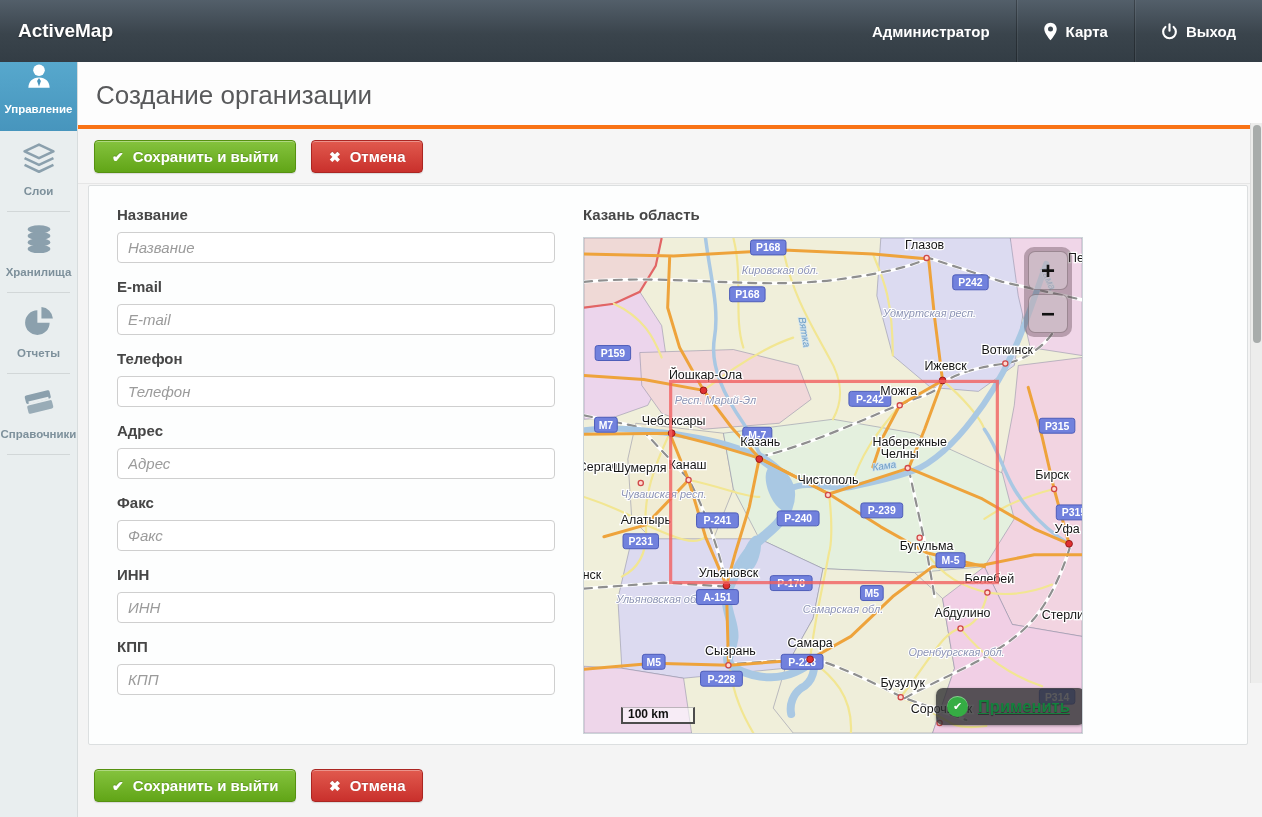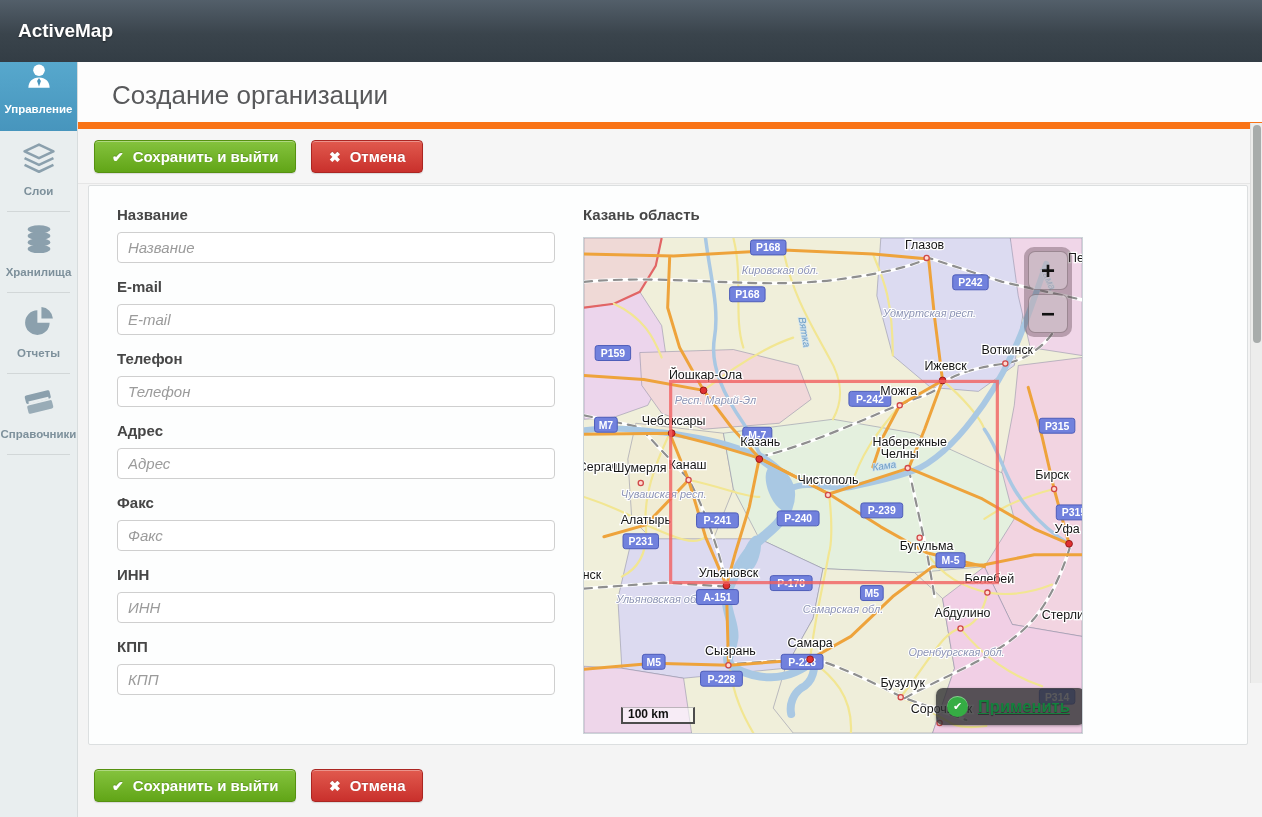--- a/index.html
+++ b/index.html
@@ -2,40 +2,40 @@
 <html><head>
 <meta charset="utf-8">
 <style>
   * { margin:0; padding:0; box-sizing:border-box; }
   html,body { background:#dfe3e4; }
   body { font-family:"Liberation Sans", sans-serif; }
   .app { position:relative; width:1262px; height:817px; background:#f4f4f4; overflow:hidden; }
 
   
   .topbar { position:absolute; top:0; left:0; width:100%; height:62px;
-    background:linear-gradient(#535f6a,#3a444c 55%,#333d45); display:flex; align-items:center; }
+    background:linear-gradient(#535f6a,#3a444c 55%,#333d45); display:flex; align-items:center;justify-content:center; }
   .brand { color:#fff; font-size:19px; font-weight:bold; padding-left:18px; text-shadow:0 1px 2px rgba(0,0,0,.5); }
   .top-right { margin-left:auto; display:flex; align-items:stretch; height:100%; }
   .top-item { display:flex; align-items:center; gap:8px; color:#fff; font-size:15px; font-weight:bold;
     padding:0 26px; cursor:pointer; border-left:1px solid rgba(0,0,0,.28); box-shadow:inset 1px 0 0 rgba(255,255,255,.07); }
   .top-item:first-child { border-left:none; box-shadow:none; }
   .top-item svg { display:block; }
 
   
   .sidebar { position:absolute; top:62px; left:0; width:78px; bottom:0; background:#e9eeef; border-right:1px solid #d7dcdd; }
   .side-item { width:100%; text-align:center; padding-top:11px; height:81px; color:#8ba0ad; cursor:pointer; position:relative; }
   .side-item .lbl { display:block; font-size:11.5px; font-weight:bold; color:#7d909b; margin-top:5px; }
   .side-item:not(.active)::after { content:""; position:absolute; left:7px; right:7px; bottom:0; height:1px; background:#d2d7d8; }
   .side-item.active { height:69px; padding-top:0; background:linear-gradient(#57a8cd,#4795bd); color:#fff; }
   .side-item.active .lbl { color:#fff; }
   .side-item svg { display:inline-block; }
 
   
   .main { position:absolute; left:78px; top:62px; right:0; bottom:0; background:#f4f4f4; }
-  .title-bar { height:67px; background:#fdfdfd; border-bottom:7px solid #f97316;padding-left:16px; }
+  .title-bar { height:67px; background:#fdfdfd; border-bottom:4px solid #f97316; }
   .title-bar h1 { font-size:26px; font-weight:400; color:#58595b; line-height:66px; padding-left:18px; }
   .toolbar { height:55px; background:#f6f6f6; border-bottom:1px solid #e6e6e6; padding:11px 0 0 16px; }
 
   .btn { display:inline-flex; align-items:center; height:33px; border-radius:4px; color:#fff;
     font-size:15px; font-weight:bold; padding:0 17px; cursor:pointer; border:1px solid transparent;
     box-shadow:inset 0 1px 0 rgba(255,255,255,.35), 0 1px 1px rgba(0,0,0,.12); text-shadow:0 -1px 0 rgba(0,0,0,.18); margin-right:10px; }
   .btn .ic { font-size:14px; margin-right:9px; }
   .btn-green { background:linear-gradient(#85c33e,#61a517); border-color:#569110; }
   .btn-red { background:linear-gradient(#e15a4e,#c9302c); border-color:#ab2622; }
 
@@ -80,20 +80,42 @@
   text.bdg { font:bold 10.5px "Liberation Sans",sans-serif; fill:#ffffff; text-anchor:middle; }
   text.rv { font:italic 10px "Liberation Sans",sans-serif; fill:#6f9ec4; stroke:#cfe2ef; stroke-width:1.5px; paint-order:stroke; text-anchor:middle; }
 </style>
 </head>
 <body>
 
 <div class="app">
 
   <div class="topbar">
     <div class="brand">ActiveMap</div>
+    <div class="top-right">
+      <div class="top-item">
+        <span>Администратор</span>
+      </div>
+      <div class="top-item">
+        <span class="ic">
+          <svg width="15" height="19" viewBox="0 0 24 30">
+              <path d="M12 1C6.5 1 2 5.5 2 11c0 7.4 10 18 10 18s10-10.6 10-18C22 5.5 17.5 1 12 1zm0 14a4 4 0 1 1 0-8 4 4 0 0 1 0 8z" fill="#fff"></path>
+            </svg>
+        </span>
+        <span>Карта</span>
+      </div>
+      <div class="top-item">
+        <span class="ic">
+          <svg width="17" height="17" viewBox="0 0 24 24" fill="none" stroke="#fff" stroke-width="3" stroke-linecap="round">
+              <path d="M12 2v9"></path>
+              <path d="M6.2 5.6a9 9 0 1 0 11.6 0"></path>
+            </svg>
+        </span>
+        <span>Выход</span>
+      </div>
+    </div>
   </div>
 
   <div class="sidebar">
     <div class="side-item active">
       <span>
         <svg width="34" height="32" viewBox="0 0 44 40" fill="currentColor">
             <circle cx="22" cy="10" r="7.5"></circle>
             <path d="M22 19.5c-8.5 0-13.5 5.5-13.8 13h27.6c-.3-7.5-5.3-13-13.8-13z"></path>
             <path d="M22 20l-2.5 4 2.5 7 2.5-7z" fill="#4795bd"></path>
           </svg>

